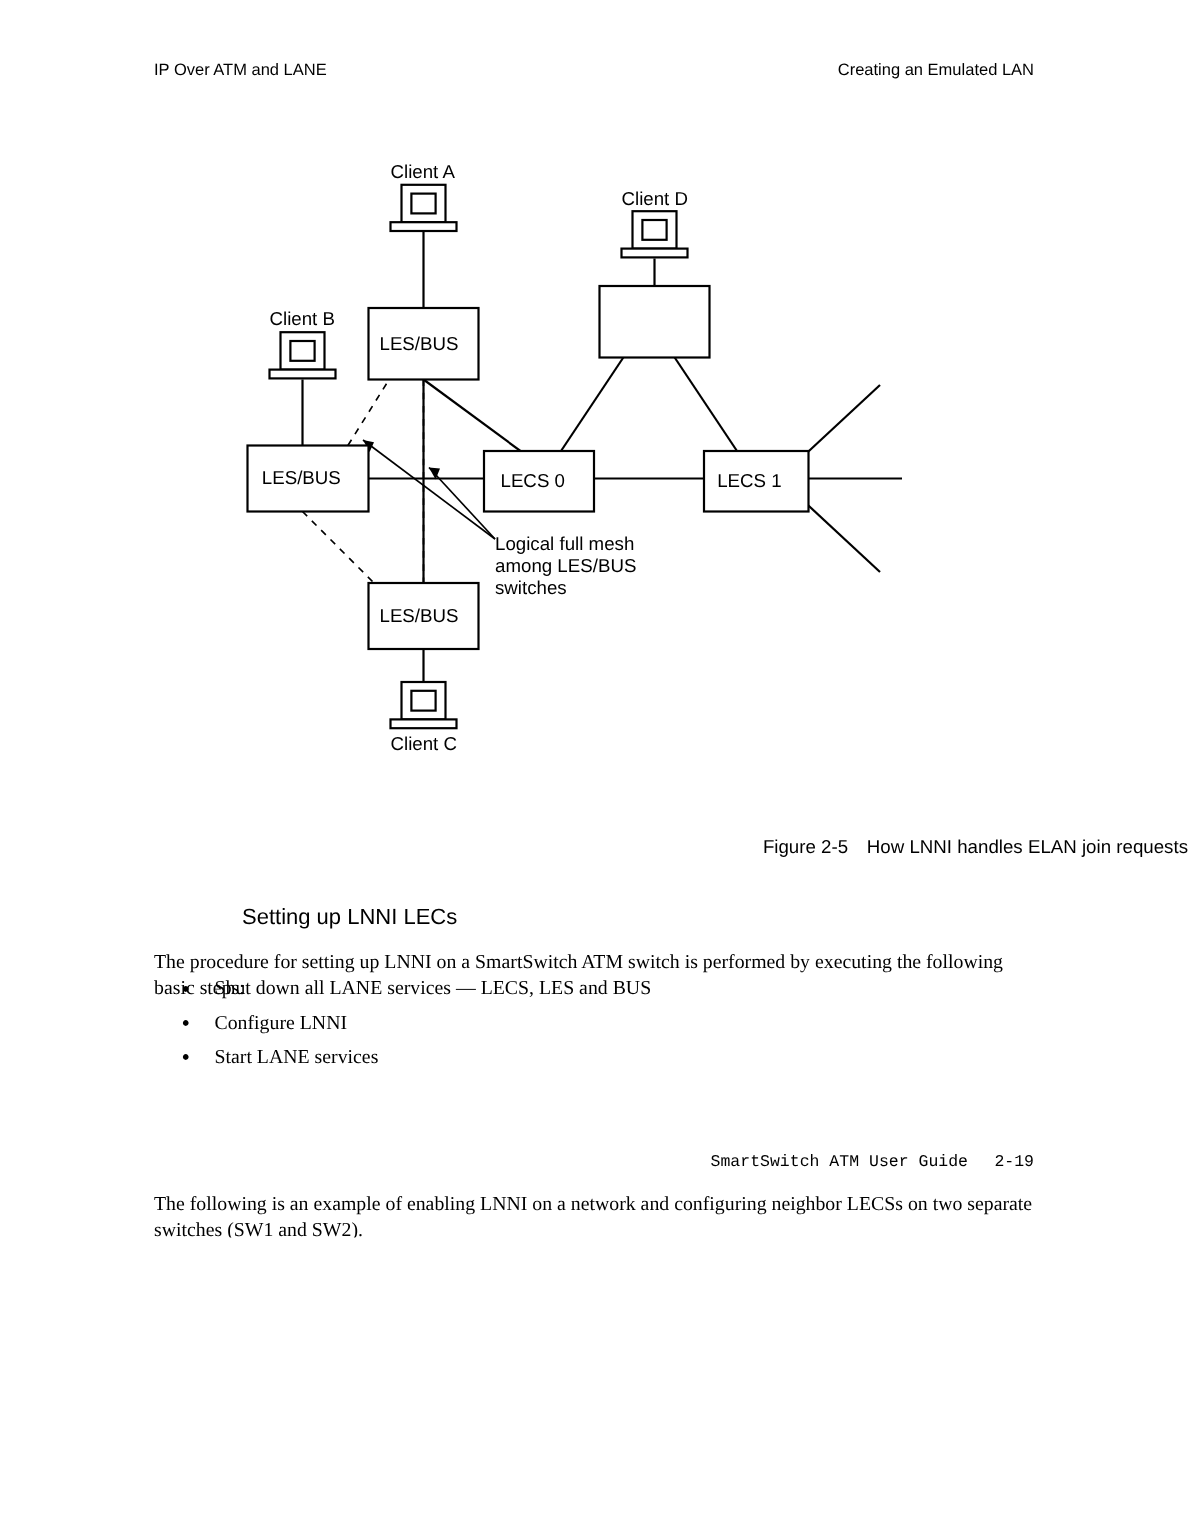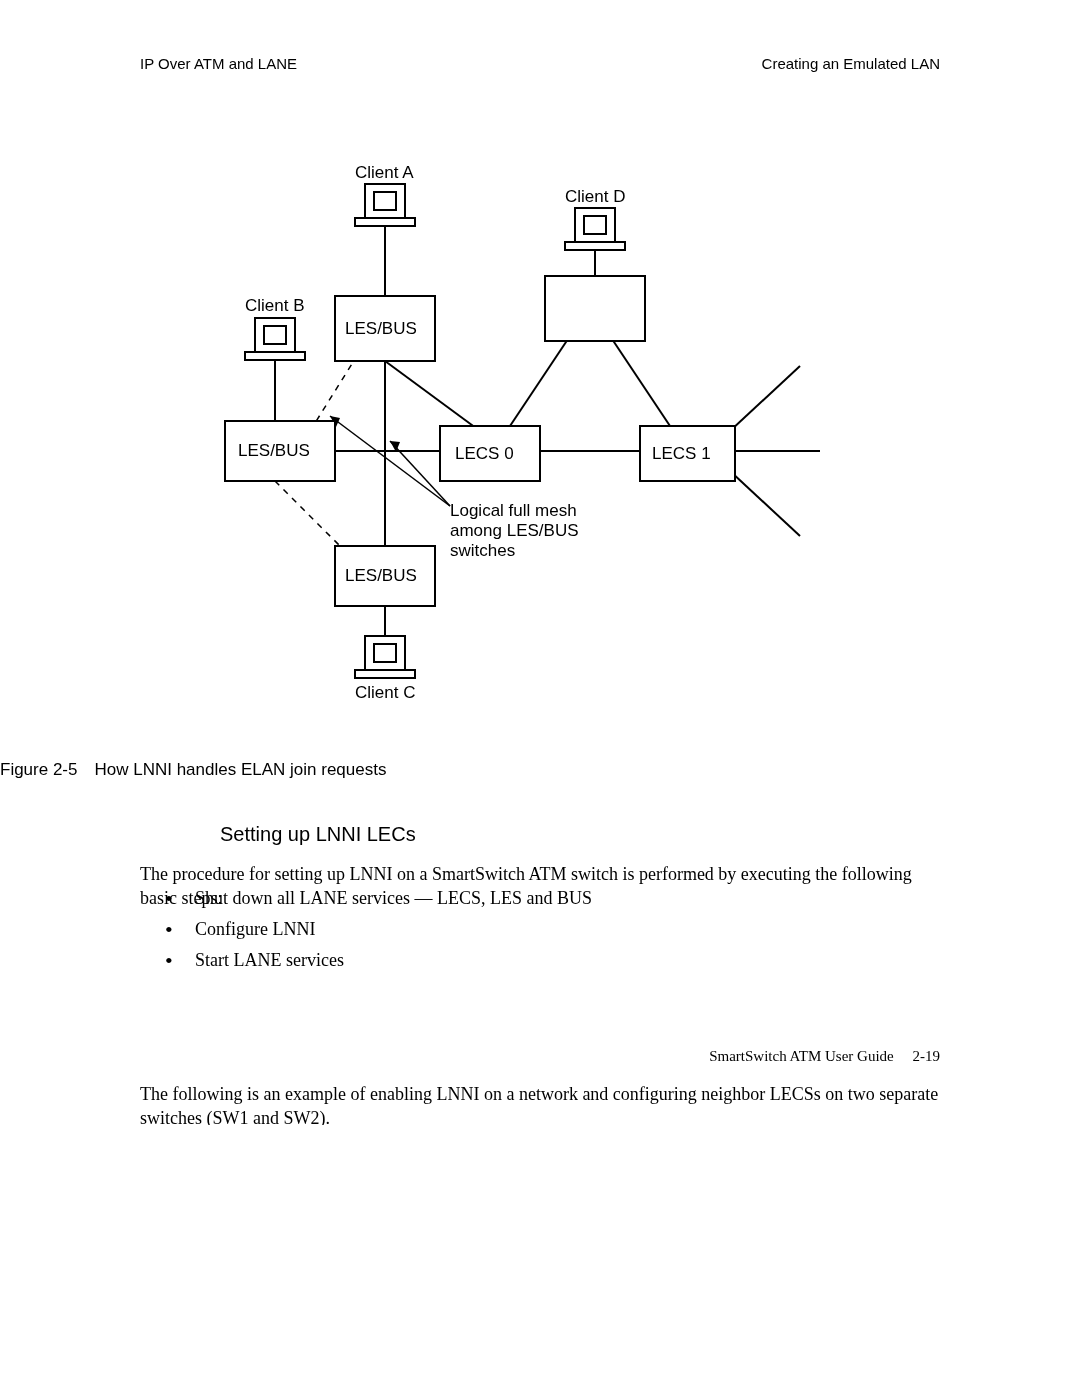--- a/index.html
+++ b/index.html
@@ -21,35 +21,36 @@
     left: 140px;
     right: 140px;
     display: flex;
     justify-content: space-between;
     font-family: Helvetica, Arial, sans-serif;
     font-size: 15px;
   }
   .figure {
     position: absolute;
     left: 140px;
-    top: 136px;
+    top: 120px;
     width: 800px;
     height: 630px;
   }
   .figure text {
     font-family: Helvetica, Arial, sans-serif;
     font-size: 17px;
   }
   .figure-caption {
     position: absolute;
     left: 0; right: 0;
     top: 760px;
-    text-align: left;
+    text-align: right;
     font-family: Helvetica, Arial, sans-serif;
     font-size: 17px;
+    padding-left: 32px;
   }
   .section-heading {
     position: absolute;
     left: 220px;
     top: 823px;
     font-family: Helvetica, Arial, sans-serif;
     font-size: 20px;
   }
   .body-text {
     position: absolute;
@@ -79,21 +80,21 @@
     position: absolute;
     left: 0;
     top: -2px;
     font-size: 22px;
   }
   .p2 { top: 1082px; }
   .footer {
     position: absolute;
     bottom: 60px;
     right: 140px;
-    font-family: Liberation Serif, serif;
+    font-family: Liberation Mono, monospace;
     font-size: 15px;
     margin-left: 43px;
   }
 </style>
 </head>
 <body>
 
 <div class="page">
 
   <div class="header">

